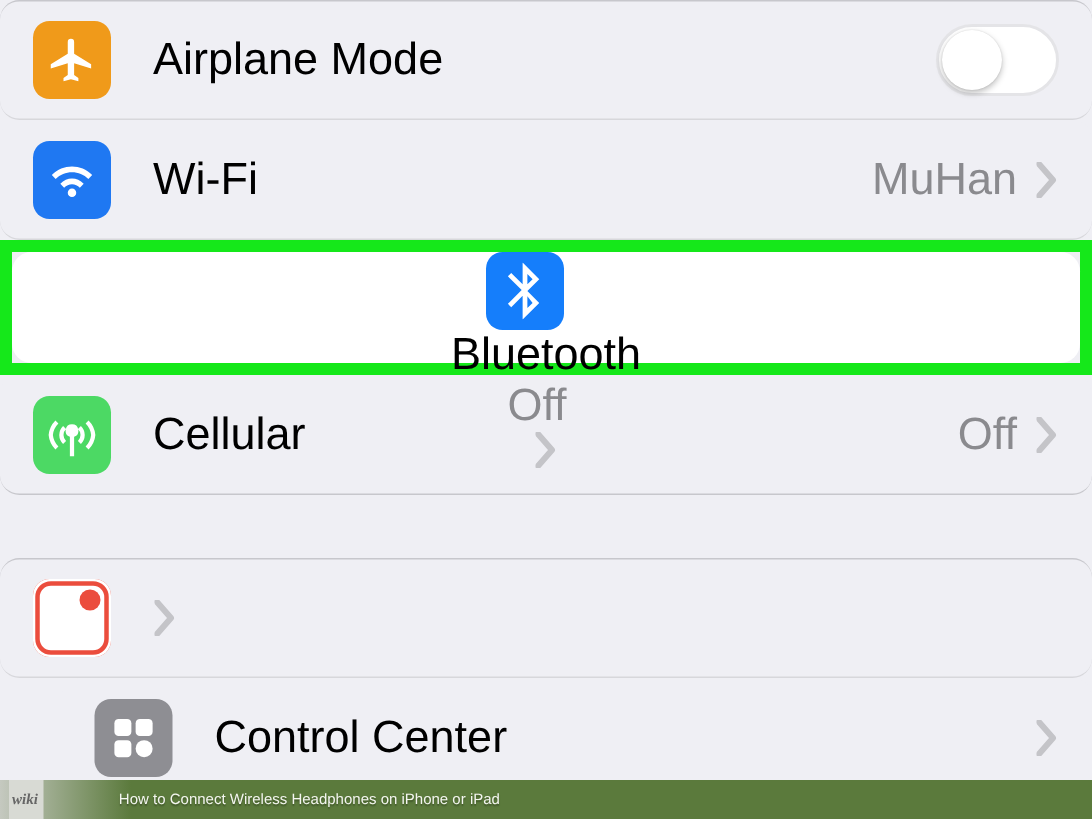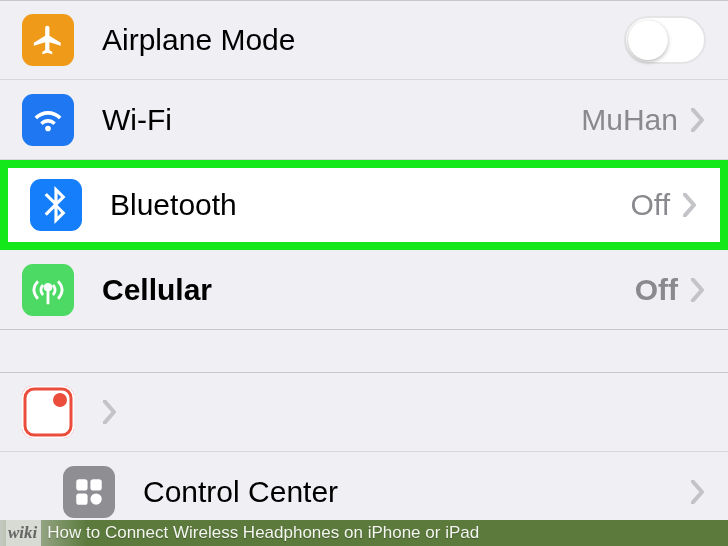--- a/index.html
+++ b/index.html
@@ -13,23 +13,24 @@
   .group { background: #efeff4; }
   .group + .group { margin-top: 42px; }
   .row {
     display: flex;
     align-items: center;
     height: 80px;
     background: #efeff4;
     border-bottom: 1px solid #d7d7db;
     padding: 0 22px;
     position: relative;
+    border-radius: 13px;
   }
   .row.white { background: #ffffff; }
-  .row.last { border-bottom: 1px solid #c7c7cc; font-weight: bold; }
+  .row.last { border-bottom: 1px solid #c7c7cc; }
   .row.first { border-top: 1px solid #c7c7cc; }
   .icon-wrap {
     width: 52px; height: 52px;
     border-radius: 11px;
     display: flex; align-items: center; justify-content: center;
     margin-right: 28px;
     flex-shrink: 0;
   }
   .label {
     font-size: 30px;
@@ -60,57 +61,58 @@
     background: #ffffff;
     border-radius: 50%;
     box-shadow: 0 2px 4px rgba(0,0,0,0.25), 0 0 1px rgba(0,0,0,0.15);
   }
   .highlight {
     position: relative;
     z-index: 1;
     border: 8px solid #15e81a;
     margin: 0;
   }
-  .highlight .row { height: 74px; border: none; }
+  .highlight .row { height: 74px; border: none; flex-direction: column; }
 
   
   .bg-orange { background: #f09a1a; }
   .bg-blue   { background: #1f78f2; }
   .bg-blue2  { background: #157efb; }
   .bg-green  { background: #4cd964; }
   .bg-gray   { background: #8e8e93; }
 
   
   .footer {
     position: absolute;
     left: 0; right: 0; bottom: 0;
     height: 26px;
     background: linear-gradient(to right, #c5c9c0 0%, #5b7a3c 12%, #5b7a3c 100%);
     display: flex;
     align-items: center;
     color: #fff;
-    font-size: 17px;
+    font-size: 10px;
     padding-left: 6px;
   }
   .footer .wiki {
     font-family: Georgia, serif;
     color: #666;
     background: #d8dad4;
     padding: 0 4px 0 2px;
     height: 100%;
     display: inline-flex;
     align-items: center;
     font-style: italic;
     font-weight: bold;
   }
   .footer .title {
     padding-left: 6px;
     font-weight: 500;
     color: #f4f6f0;
     text-shadow: 0 1px 1px rgba(0,0,0,0.3);
+    margin-left: 44px;
   }
 
   svg { display: block; }
 </style>
 </head>
 <body>
 
 <div class="list">
 
   <div class="group">

